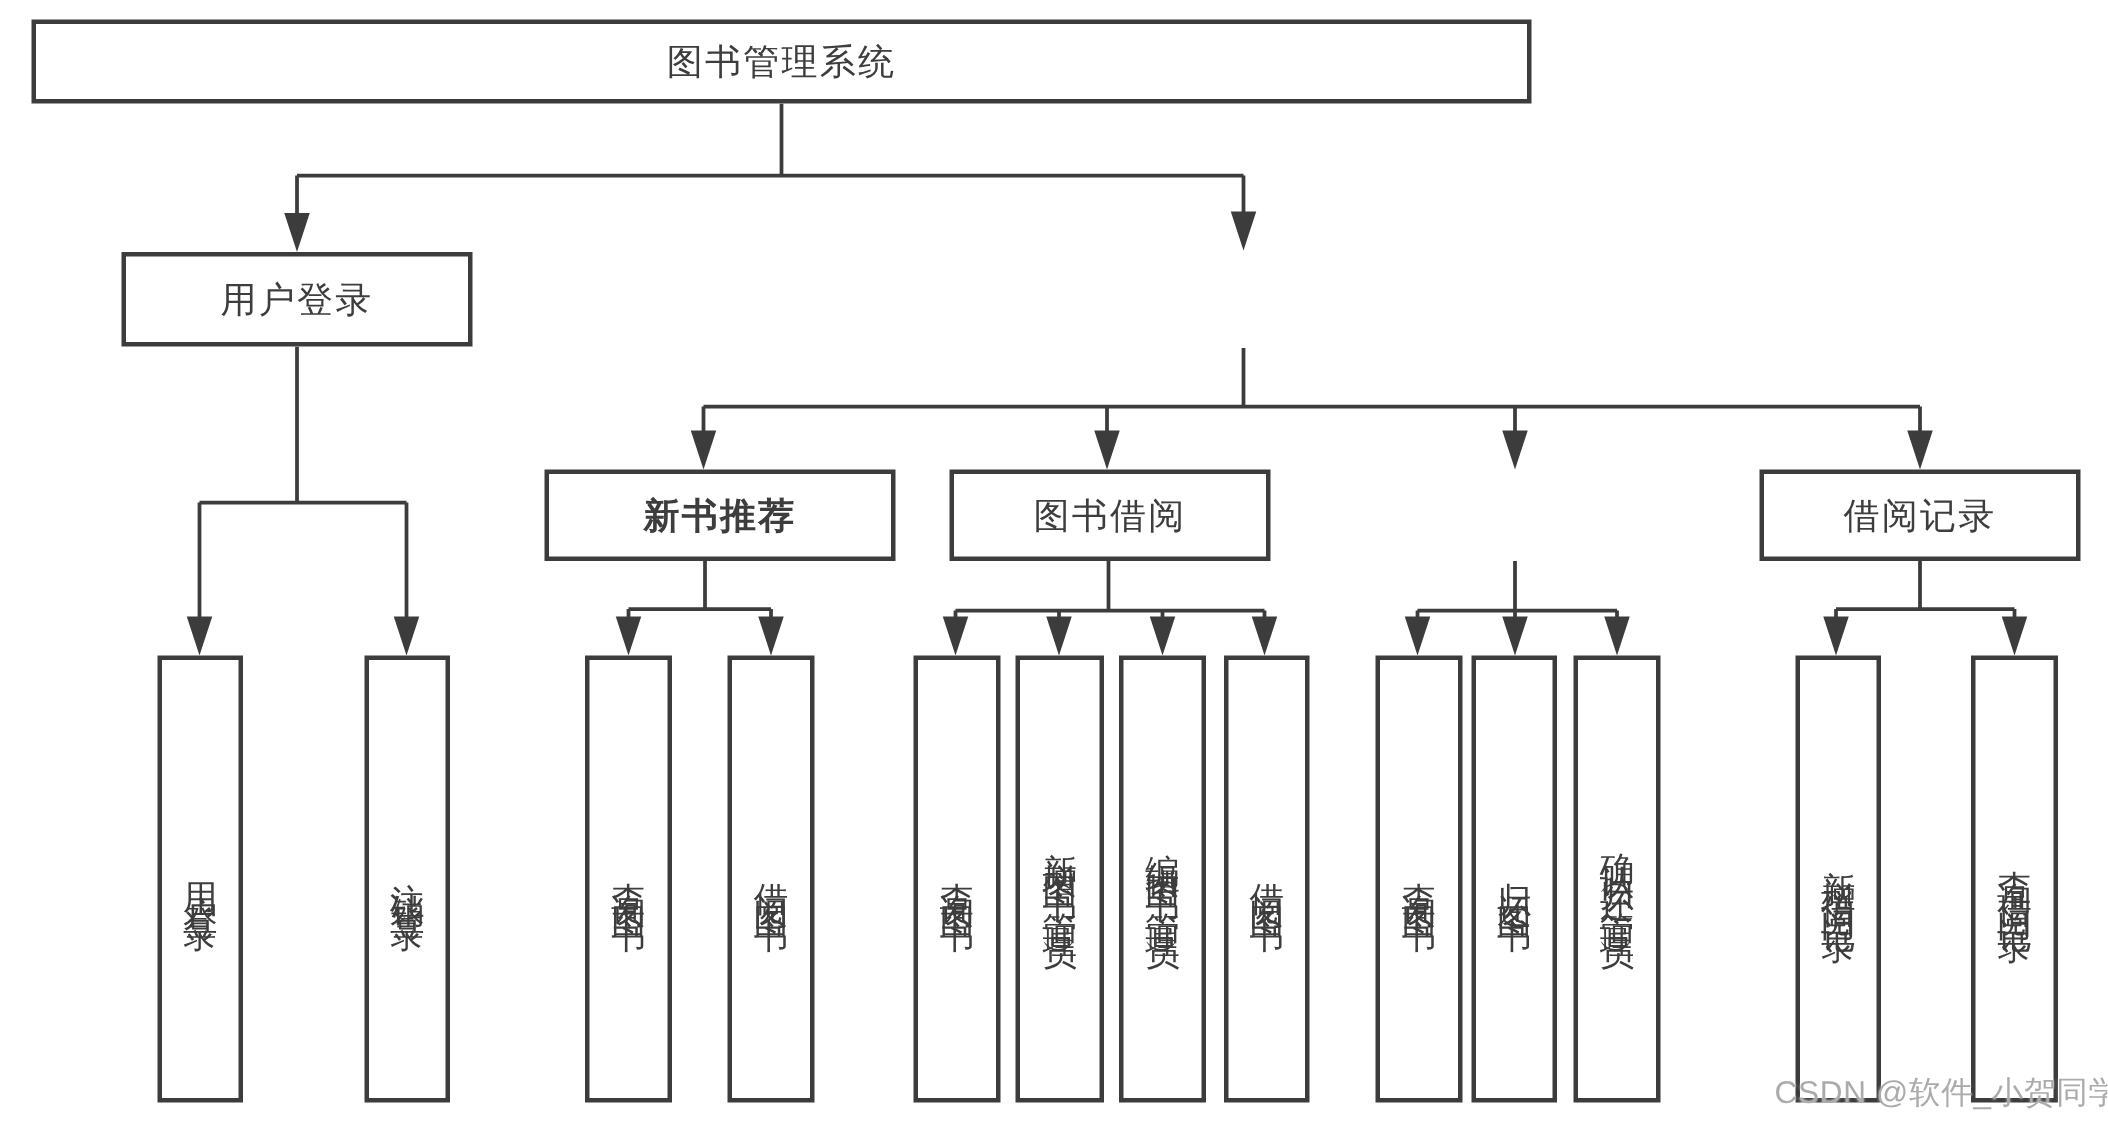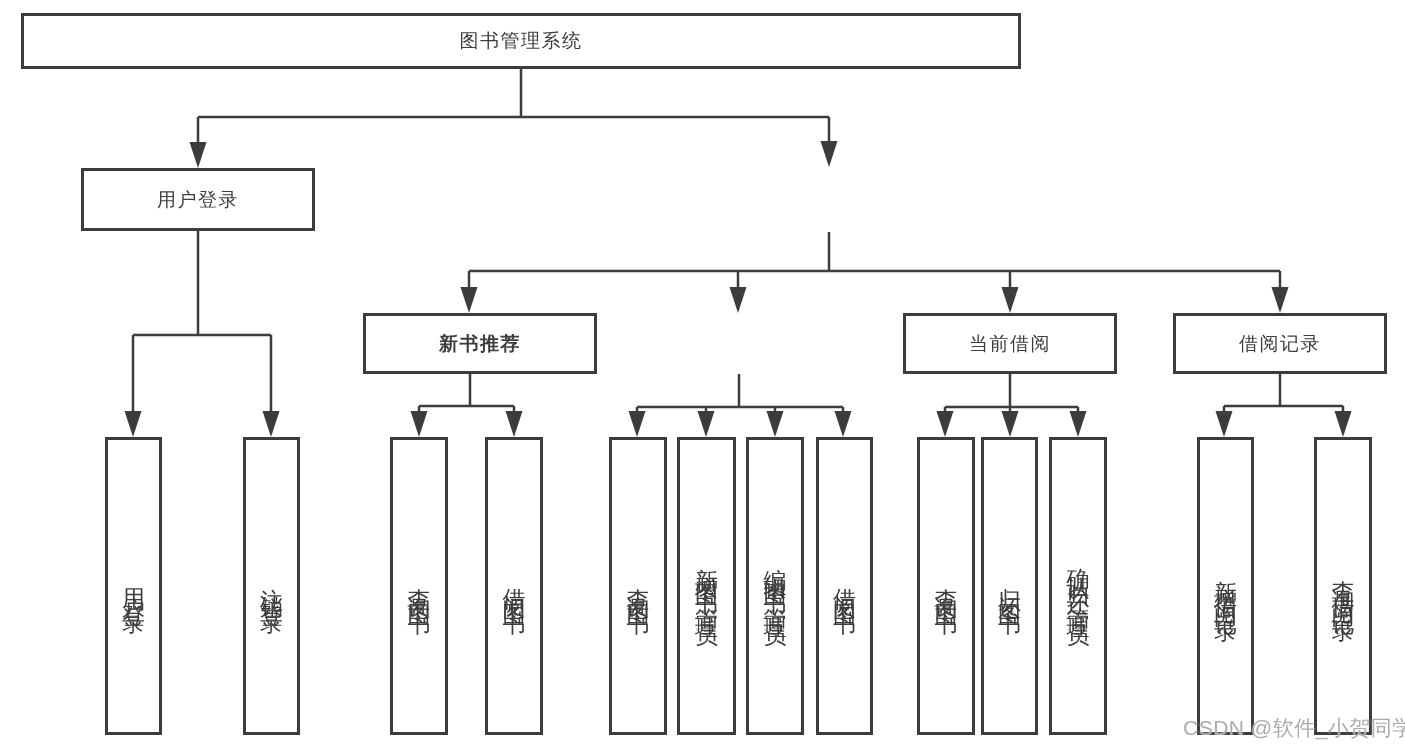--- a/index.html
+++ b/index.html
@@ -22,21 +22,21 @@
     position: absolute;
     box-sizing: border-box;
     background: #ffffff;
     border: 3px solid #3c3c3c;
     display: flex;
     align-items: center;
     justify-content: center;
     color: #3d3d3d;
   }
   .node.horizontal .lbl {
-    font-size: 19px;
+    font-size: 24px;
     letter-spacing: 1.5px;
     white-space: nowrap;
   }
   .node.vertical .lbl {
     writing-mode: vertical-rl;
     text-orientation: mixed;
     font-size: 23px;
     letter-spacing: 8px;
     line-height: 1;
   }
@@ -81,22 +81,22 @@
   <div id="node-layer">
       <div class="node horizontal" style="left: 21px; top: 13px; width: 1000px; height: 56px; border-color: rgb(60, 60, 60); background: rgb(255, 255, 255);">
         <span class="lbl">图书管理系统</span>
       </div>
       <div class="node horizontal" style="left: 81px; top: 168px; width: 234px; height: 63px; border-color: rgb(60, 60, 60); background: rgb(255, 255, 255);">
         <span class="lbl">用户登录</span>
       </div>
       <div class="node horizontal" style="left: 363px; top: 313px; width: 234px; height: 61px; border-color: rgb(60, 60, 60); background: rgb(255, 255, 255); font-weight: bold;">
         <span class="lbl">新书推荐</span>
       </div>
-      <div class="node horizontal" style="left: 903px; top: 313px; width: 214px; height: 61px; border-color: rgb(60, 60, 60); background: rgb(255, 255, 255);">
-        <span class="lbl">当前借阅</span>
+      <div class="node horizontal" style="left: 633px; top: 313px; width: 214px; height: 61px; border-color: rgb(60, 60, 60); background: rgb(255, 255, 255);">
+        <span class="lbl">图书借阅</span>
       </div>
       <div class="node horizontal" style="left: 1173px; top: 313px; width: 214px; height: 61px; border-color: rgb(60, 60, 60); background: rgb(255, 255, 255);">
         <span class="lbl">借阅记录</span>
       </div>
       <div class="node vertical" style="left: 105px; top: 437px; width: 57px; height: 298px; border-color: rgb(60, 60, 60); background: rgb(255, 255, 255);">
         <span class="lbl">用户登录</span>
       </div>
       <div class="node vertical" style="left: 243px; top: 437px; width: 57px; height: 298px; border-color: rgb(60, 60, 60); background: rgb(255, 255, 255);">
         <span class="lbl">注销登录</span>
       </div>

